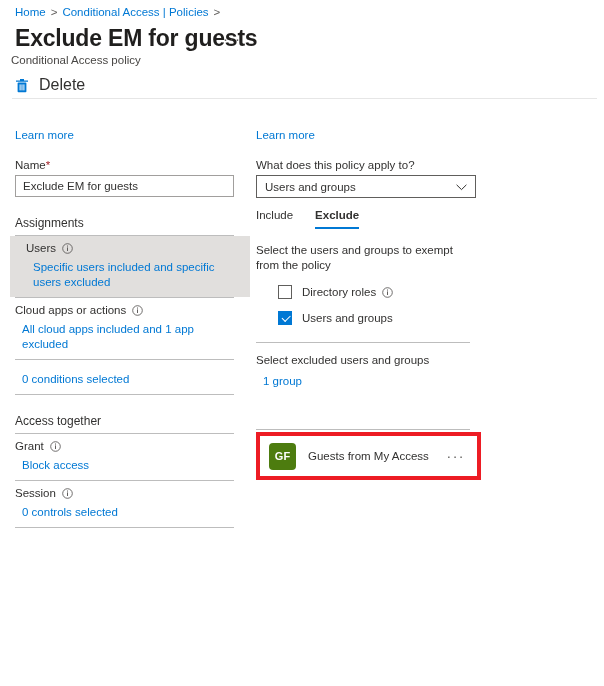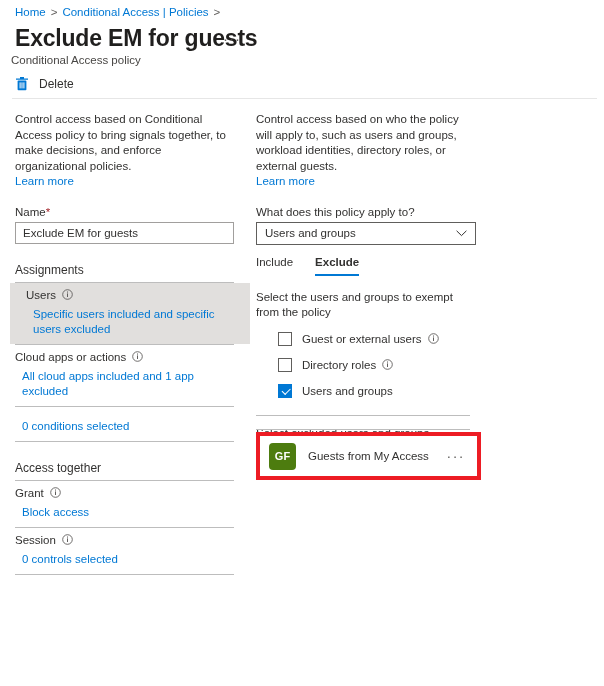--- a/index.html
+++ b/index.html
@@ -69,21 +69,21 @@
   
   .toolbar {
     position: absolute;
     left: 15px;
     top: 76px;
     display: flex;
     align-items: center;
     cursor: pointer;
   }
   .toolbar .label {
-    font-size: 12px;
+    font-size: 16px;
     color: #323130;
     margin-left: 10px;
   }
   .trash-icon { width: 14px; height: 15px; display: block; }
 
   .header-rule {
     position: absolute;
     left: 12px;
     top: 98px;
     width: 585px;
@@ -353,21 +353,21 @@
     </svg>
   </span>
   <span class="label">Delete</span>
 </div>
 
 <div class="header-rule"></div>
 
 <div class="col-left">
 
   <div class="intro">
-    <span>Control access based on Conditional Access policy to bring signals together, to make decisions, and enforce organizational policies.</span><br>
+    <br>
     <a class="link">Learn more</a>
   </div>
 
   <div class="field-label">
     <span>Name</span><span class="req">*</span>
   </div>
   <input class="text-input" type="text" value="Exclude EM for guests" style="">
 
   <div class="section-head">Assignments</div>
   <div class="rule"></div>
@@ -442,54 +442,41 @@
       </span>
     </div>
     <div class="assign-value">0 controls selected</div>
   </div>
   <div class="rule"></div>
 </div>
 
 <div class="col-right">
 
   <div class="intro">
-    <span>Control access based on who the policy will apply to, such as users and groups, workload identities, directory roles, or external guests.</span><br>
+    <br>
     <a class="link">Learn more</a>
   </div>
 
   <div class="field-label">What does this policy apply to?</div>
   <div class="select-box">
     <span>Users and groups</span>
     <span>
       <svg width="11" height="7" viewBox="0 0 11 7" xmlns="http://www.w3.org/2000/svg">
         <path d="M0.6 0.8L5.5 5.6L10.4 0.8" fill="none" stroke="#323130" stroke-width="1"></path>
       </svg>
     </span>
   </div>
 
   <div class="tabs">
     <div class="tab">Include</div>
     <div class="tab active">Exclude</div>
   </div>
 
   <div class="helper">Select the users and groups to exempt from the policy</div>
 
-  <div class="check-row">
-    <span class="checkbox"></span>
-    <span class="check-label">
-      <span>Guest or external users</span>
-      <span class="info-icon">
-        <svg viewBox="0 0 11 11" xmlns="http://www.w3.org/2000/svg">
-          <circle cx="5.5" cy="5.5" r="4.8" fill="none" stroke="#605e5c" stroke-width="0.9"></circle>
-          <rect x="5" y="4.4" width="1" height="3.6" fill="#605e5c"></rect>
-          <rect x="5" y="2.5" width="1" height="1.1" fill="#605e5c"></rect>
-        </svg>
-      </span>
-    </span>
-  </div>
 
   <div class="check-row">
     <span class="checkbox"></span>
     <span class="check-label">
       <span>Directory roles</span>
       <span class="info-icon">
         <svg viewBox="0 0 11 11" xmlns="http://www.w3.org/2000/svg">
           <circle cx="5.5" cy="5.5" r="4.8" fill="none" stroke="#605e5c" stroke-width="0.9"></circle>
           <rect x="5" y="4.4" width="1" height="3.6" fill="#605e5c"></rect>
           <rect x="5" y="2.5" width="1" height="1.1" fill="#605e5c"></rect>

